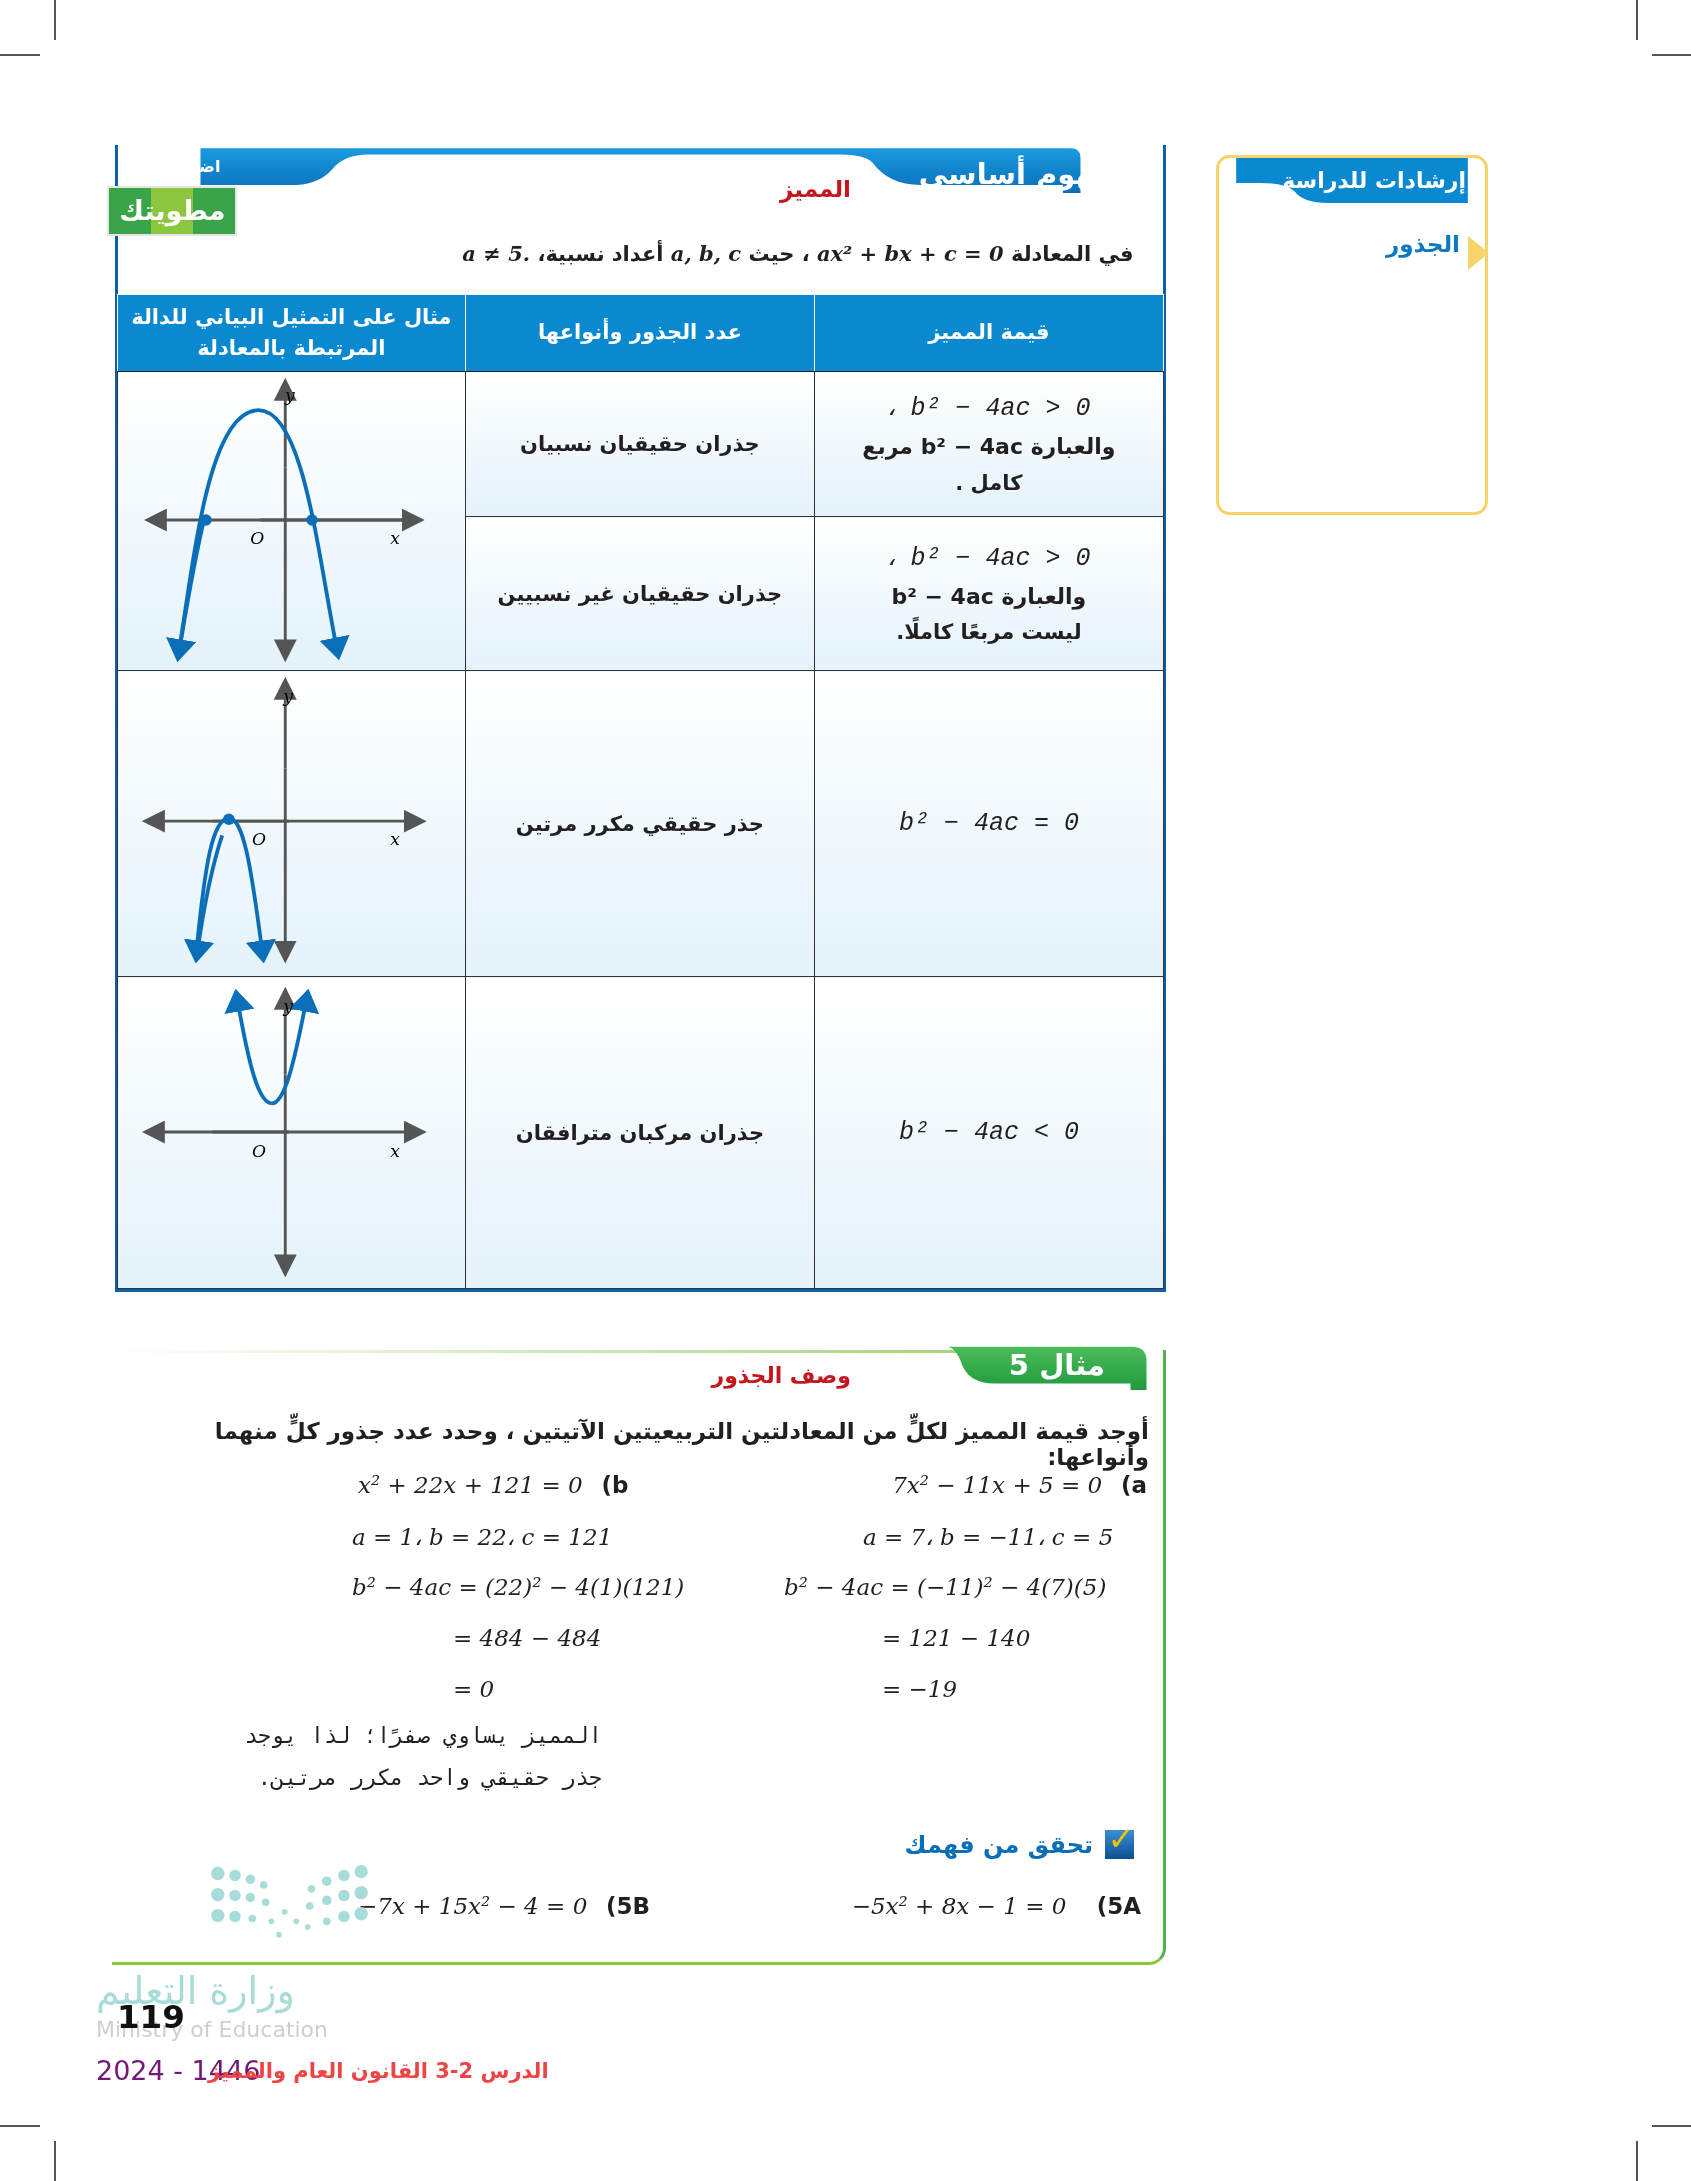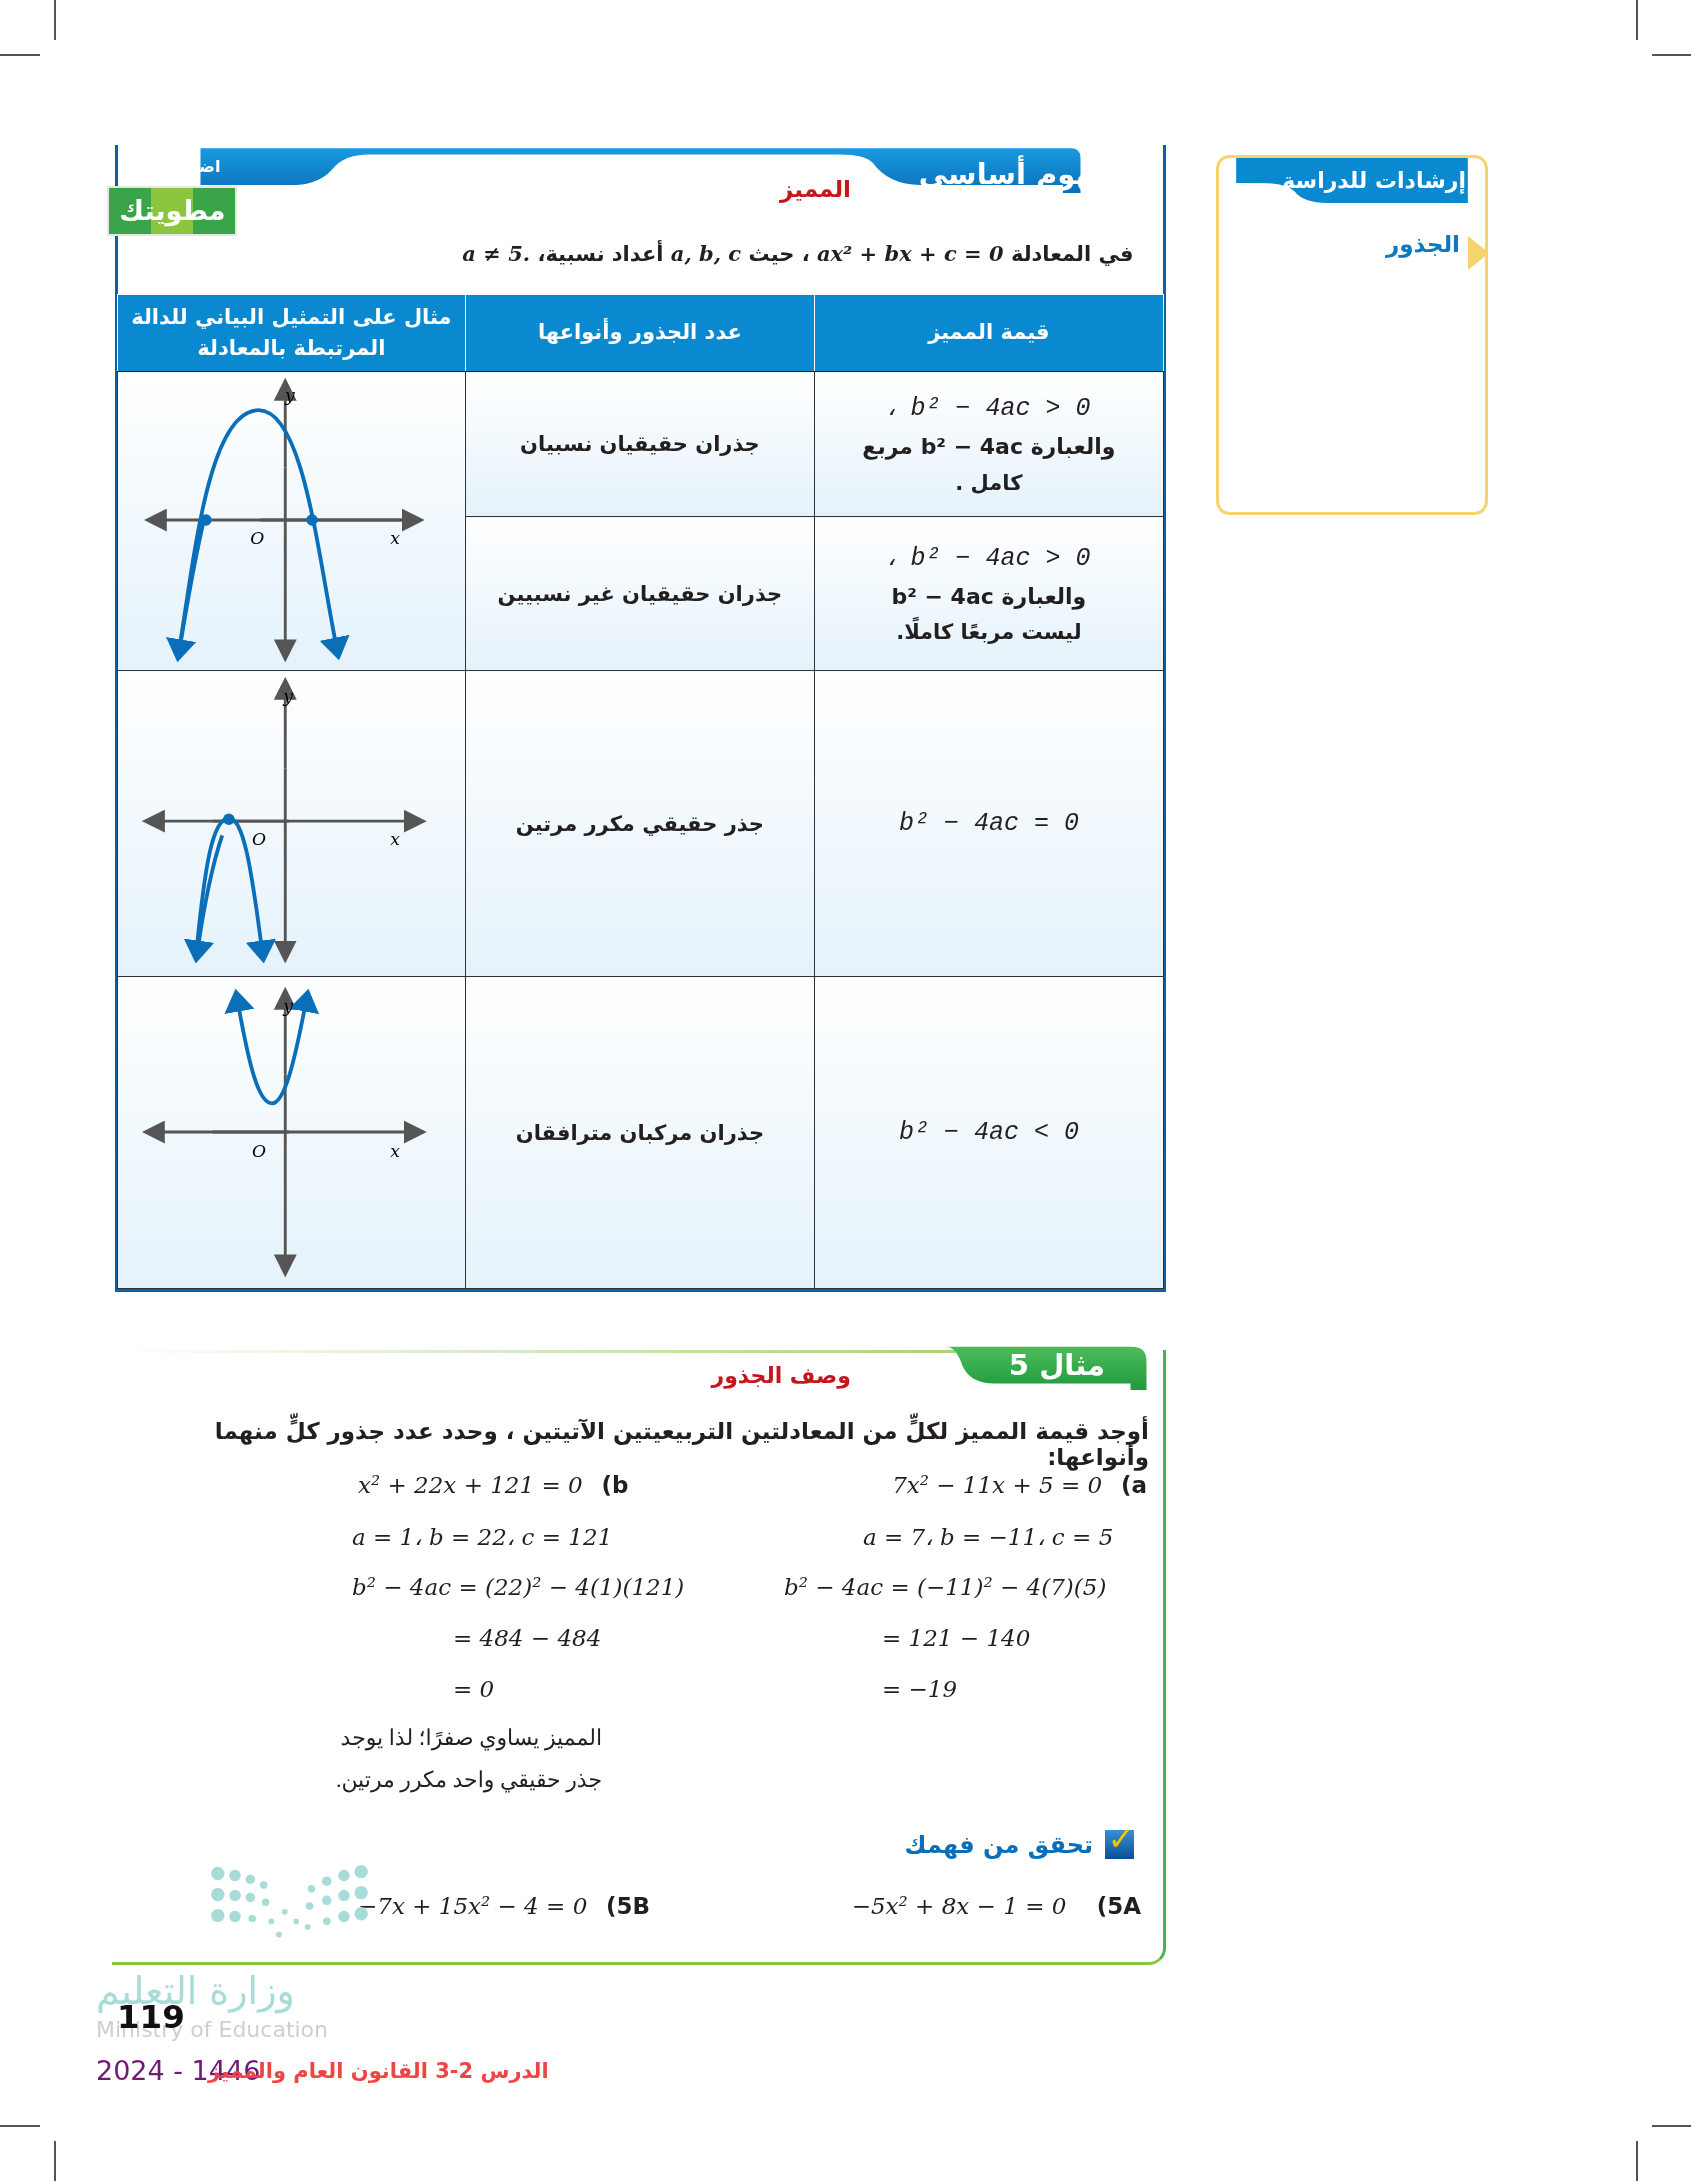--- a/index.html
+++ b/index.html
@@ -48,21 +48,21 @@
   #example .frame { position: absolute; right: 0; top: 7.6px; width: 1051px; height: 612px;
      border-right: 3.8px solid #4fb24a; border-bottom: 3.8px solid #8cc63f; border-bottom-right-radius: 17px; }
   #example .fadeline { position: absolute; left: 0; top: 7.6px; width: 860px; height: 3.8px; background: linear-gradient(to right, #ffffff, #a6d27a); }
   #example .tab { position: absolute; right: 0; top: 0; width: 239px; height: 48px; }
   #example .tab span { position: absolute; right: 61px; top: 5.7px; color: #fff; font-size: 29px; font-weight: bold; direction: rtl; }
   #example .subtitle { position: absolute; right: 315px; top: 21px; color: #c4161c; font-size: 22px; font-weight: bold; direction: rtl; }
   #example .prompt { position: absolute; right: 17px; top: 76px; font-size: 23px; font-weight: bold; direction: rtl; }
   .part-label { position: absolute; font-size: 23px; direction: ltr; }
   .part-label b { font-family: "DejaVu Sans", sans-serif; margin-left: 11.5px; }
   .line { position: absolute; font-family: "DejaVu Serif", serif; font-size: 23px; white-space: nowrap; }
-  .ar { position: absolute; font-family: Liberation Serif, serif; font-size: 22px; direction: rtl; text-align: right; line-height: 42px; }
+  .ar { position: absolute; font-family: Liberation Mono, monospace; font-size: 22px; direction: rtl; text-align: right; line-height: 42px; }
 
   #check { position: absolute; right: 32.5px; top: 488px; display: flex; align-items: center; gap: 11.5px; direction: rtl; }
   #check .box { width: 29px; height: 29px; background: linear-gradient(#3b8fd6, #0b4f92); position: relative; }
   #check .box span { position: absolute; left: 2.9px; top: -9.6px; color: #f5c400; font-size: 32.5px; font-weight: bold; }
   #check .txt { color: #0a6fb8; font-size: 24px; font-weight: bold; }
 
   
   #moe-dots { position: absolute; left: 208px; top: 1864px; }
   #moe-ar { position: absolute; left: 96px; top: 1969px; color: #a7dcd8; font-size: 38px; direction: rtl; }
   #moe-en { position: absolute; left: 96px; top: 2017px; color: #cfcfcf; font-size: 22px; }

